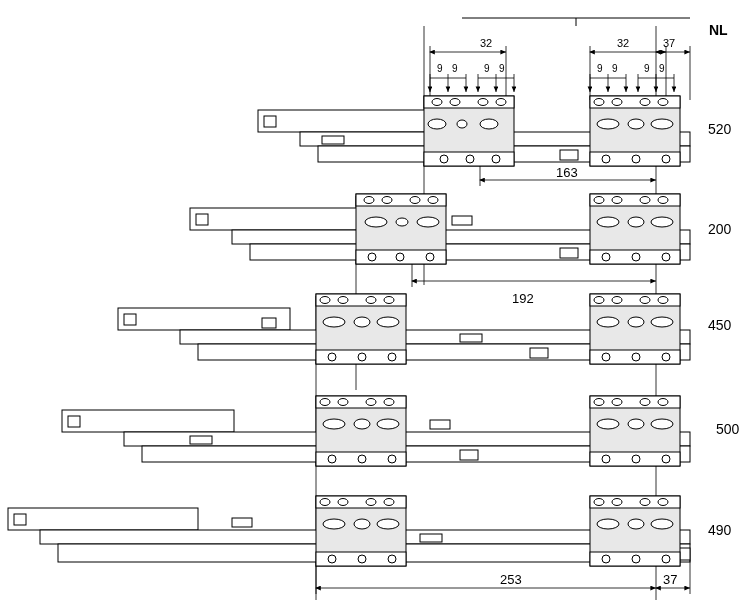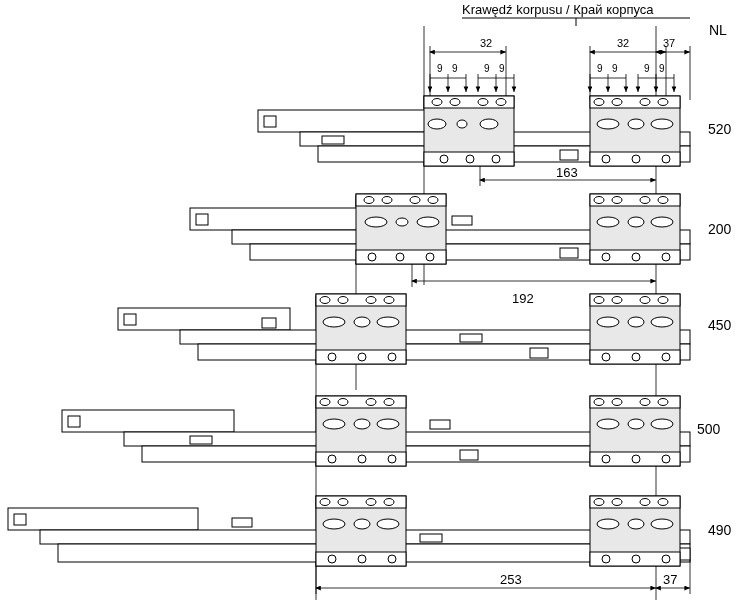--- a/index.html
+++ b/index.html
@@ -18,27 +18,26 @@
   .s1{stroke-width:1;}
   .s05{stroke-width:0.8;}
   .fillw{fill:#ffffff;stroke:#000;stroke-width:1;}
   .fillg{fill:#e8e8e8;stroke:#000;stroke-width:1;}
 </style>
 </head>
 <body>
 
 <div id="stage">
 
-  <div class="lbl" style="left:462px;top:2px;">Krawędź korpusu / Край корпуса</div>
-  <div class="lbl nl" style="left:709px;top:22px;">NL</div>
+  <div class="lbl nl" style="left:709px;top:22px;font-weight:bold;">NL</div>
 
   <div class="lbl nl" style="left:708px;top:121px;">520</div>
   <div class="lbl nl" style="left:708px;top:221px;">200</div>
   <div class="lbl nl" style="left:708px;top:317px;">450</div>
-  <div class="lbl nl" style="left:697px;top:421px;">500</div>
+  <div class="lbl nl" style="left:716px;top:421px;">500</div>
   <div class="lbl nl" style="left:708px;top:522px;">490</div>
 
   <div class="lbl sm" style="left:480px;top:37px;">32</div>
   <div class="lbl sm" style="left:617px;top:37px;">32</div>
   <div class="lbl sm" style="left:663px;top:37px;">37</div>
 
   <div class="lbl tiny" style="left:437px;top:63px;">9</div>
   <div class="lbl tiny" style="left:452px;top:63px;">9</div>
   <div class="lbl tiny" style="left:484px;top:63px;">9</div>
   <div class="lbl tiny" style="left:499px;top:63px;">9</div>

